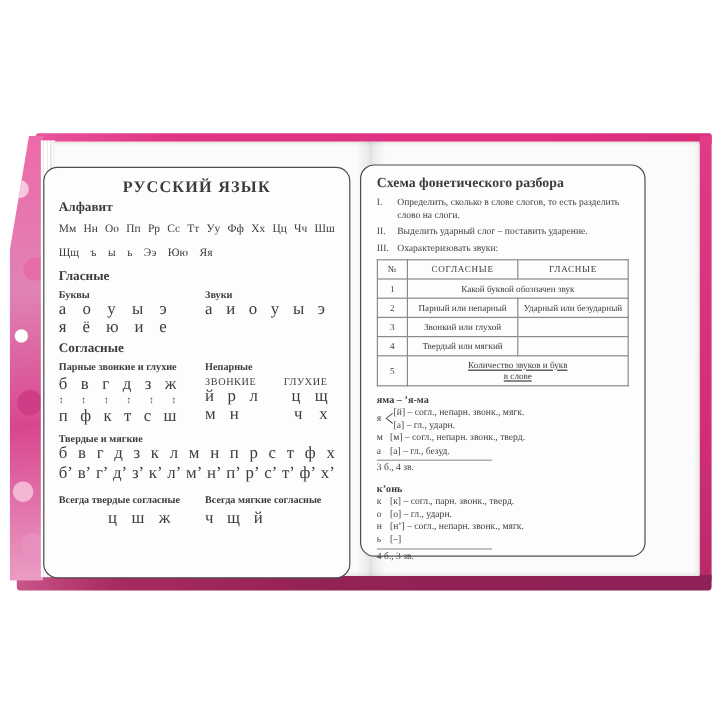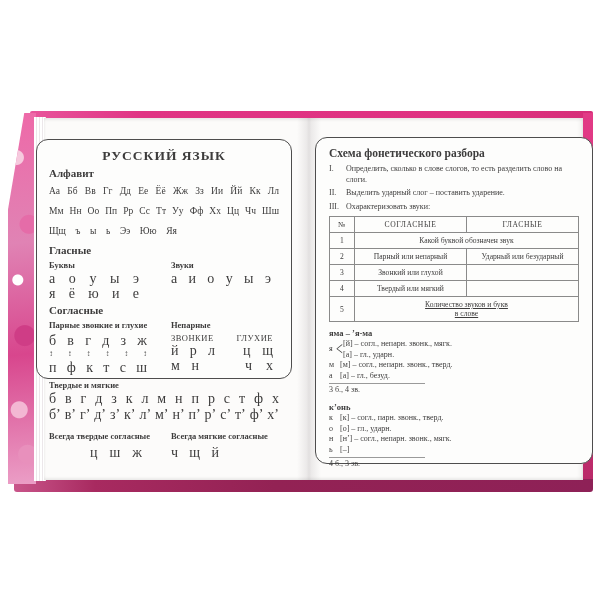--- a/index.html
+++ b/index.html
@@ -23,22 +23,22 @@
       linear-gradient(175deg,#ee69a8,#e083b4 35%,#d8468d 65%,#eb9ec6);}
   .page-stack{position:absolute;left:26px;top:6px;width:12px;bottom:11px;
     background:repeating-linear-gradient(90deg,#ffffff 0 2px,#ece7ea 2px 3px);}
   .pages{position:absolute;left:36px;top:7px;right:10px;bottom:12px;background:#fcfbfa;
     box-shadow:inset 0 2px 3px rgba(0,0,0,.06), inset -3px 0 4px rgba(0,0,0,.05), inset 0 -2px 3px rgba(0,0,0,.05);}
   .spine{position:absolute;top:0;bottom:0;left:47%;width:24px;
     background:linear-gradient(90deg,rgba(0,0,0,0) 0,rgba(90,80,85,.10) 40%,rgba(90,80,85,.16) 50%,rgba(90,80,85,.10) 60%,rgba(0,0,0,0) 100%);}
 
   
   .pagebox{position:absolute;background:#fdfdfc;border:1.3px solid #4e4d4d;border-radius:12px;box-sizing:border-box;}
-  .box-left{left:36px;top:139px;width:256px;height:240px;padding:6px 12px 6px 12px;}
-  .box-right{left:315px;top:137px;width:278px;height:327px;padding:9px 13px 6px 13px;}
+  .box-left{left:36px;top:139px;width:256px;height:343px;padding:6px 12px 6px 12px;}
+  .box-right{left:300px;top:137px;width:238px;height:327px;padding:9px 13px 6px 13px;}
 
   
   .lp-title{text-align:center;font-weight:bold;font-size:13.5px;letter-spacing:1px;margin:2px 0 3px;}
   .h1{font-weight:bold;font-size:11px;margin:3px 0 2px;}
   .h2{font-weight:bold;font-size:8.5px;margin:2px 0 1px;}
   .row{font-size:9.5px;line-height:20px;}
   .jfull{text-align:justify;text-align-last:justify;}
   .jw{text-align:justify;text-align-last:justify;display:block;}
   .cols{display:flex;}
   .col-l{width:53%;}
@@ -80,21 +80,20 @@
     <div class="page-stack"></div>
     <div class="pages">
       <div class="spine"></div>
     </div>
   </div>
 
   <div class="pagebox box-left">
     <div class="lp-title">РУССКИЙ ЯЗЫК</div>
 
     <div class="h1">Алфавит</div>
-    <div class="row jfull">Аа Бб Вв Гг Дд Ее Ёё Жж Зз Ии Йй Кк Лл</div>
     <div class="row jfull">Мм Нн Оо Пп Рр Сс Тт Уу Фф Хх Цц Чч Шш</div>
     <div class="row jw" style="width:128px;">Щщ ъ ы ь Ээ Юю Яя</div>
 
     <div class="h1">Гласные</div>
     <div class="cols">
       <div class="col-l">
         <div class="h2">Буквы</div>
         <div class="lrow jw" style="width:90px;">а о у ы э</div>
         <div class="lrow jw" style="width:90px;">я ё ю и е</div>
       </div>

